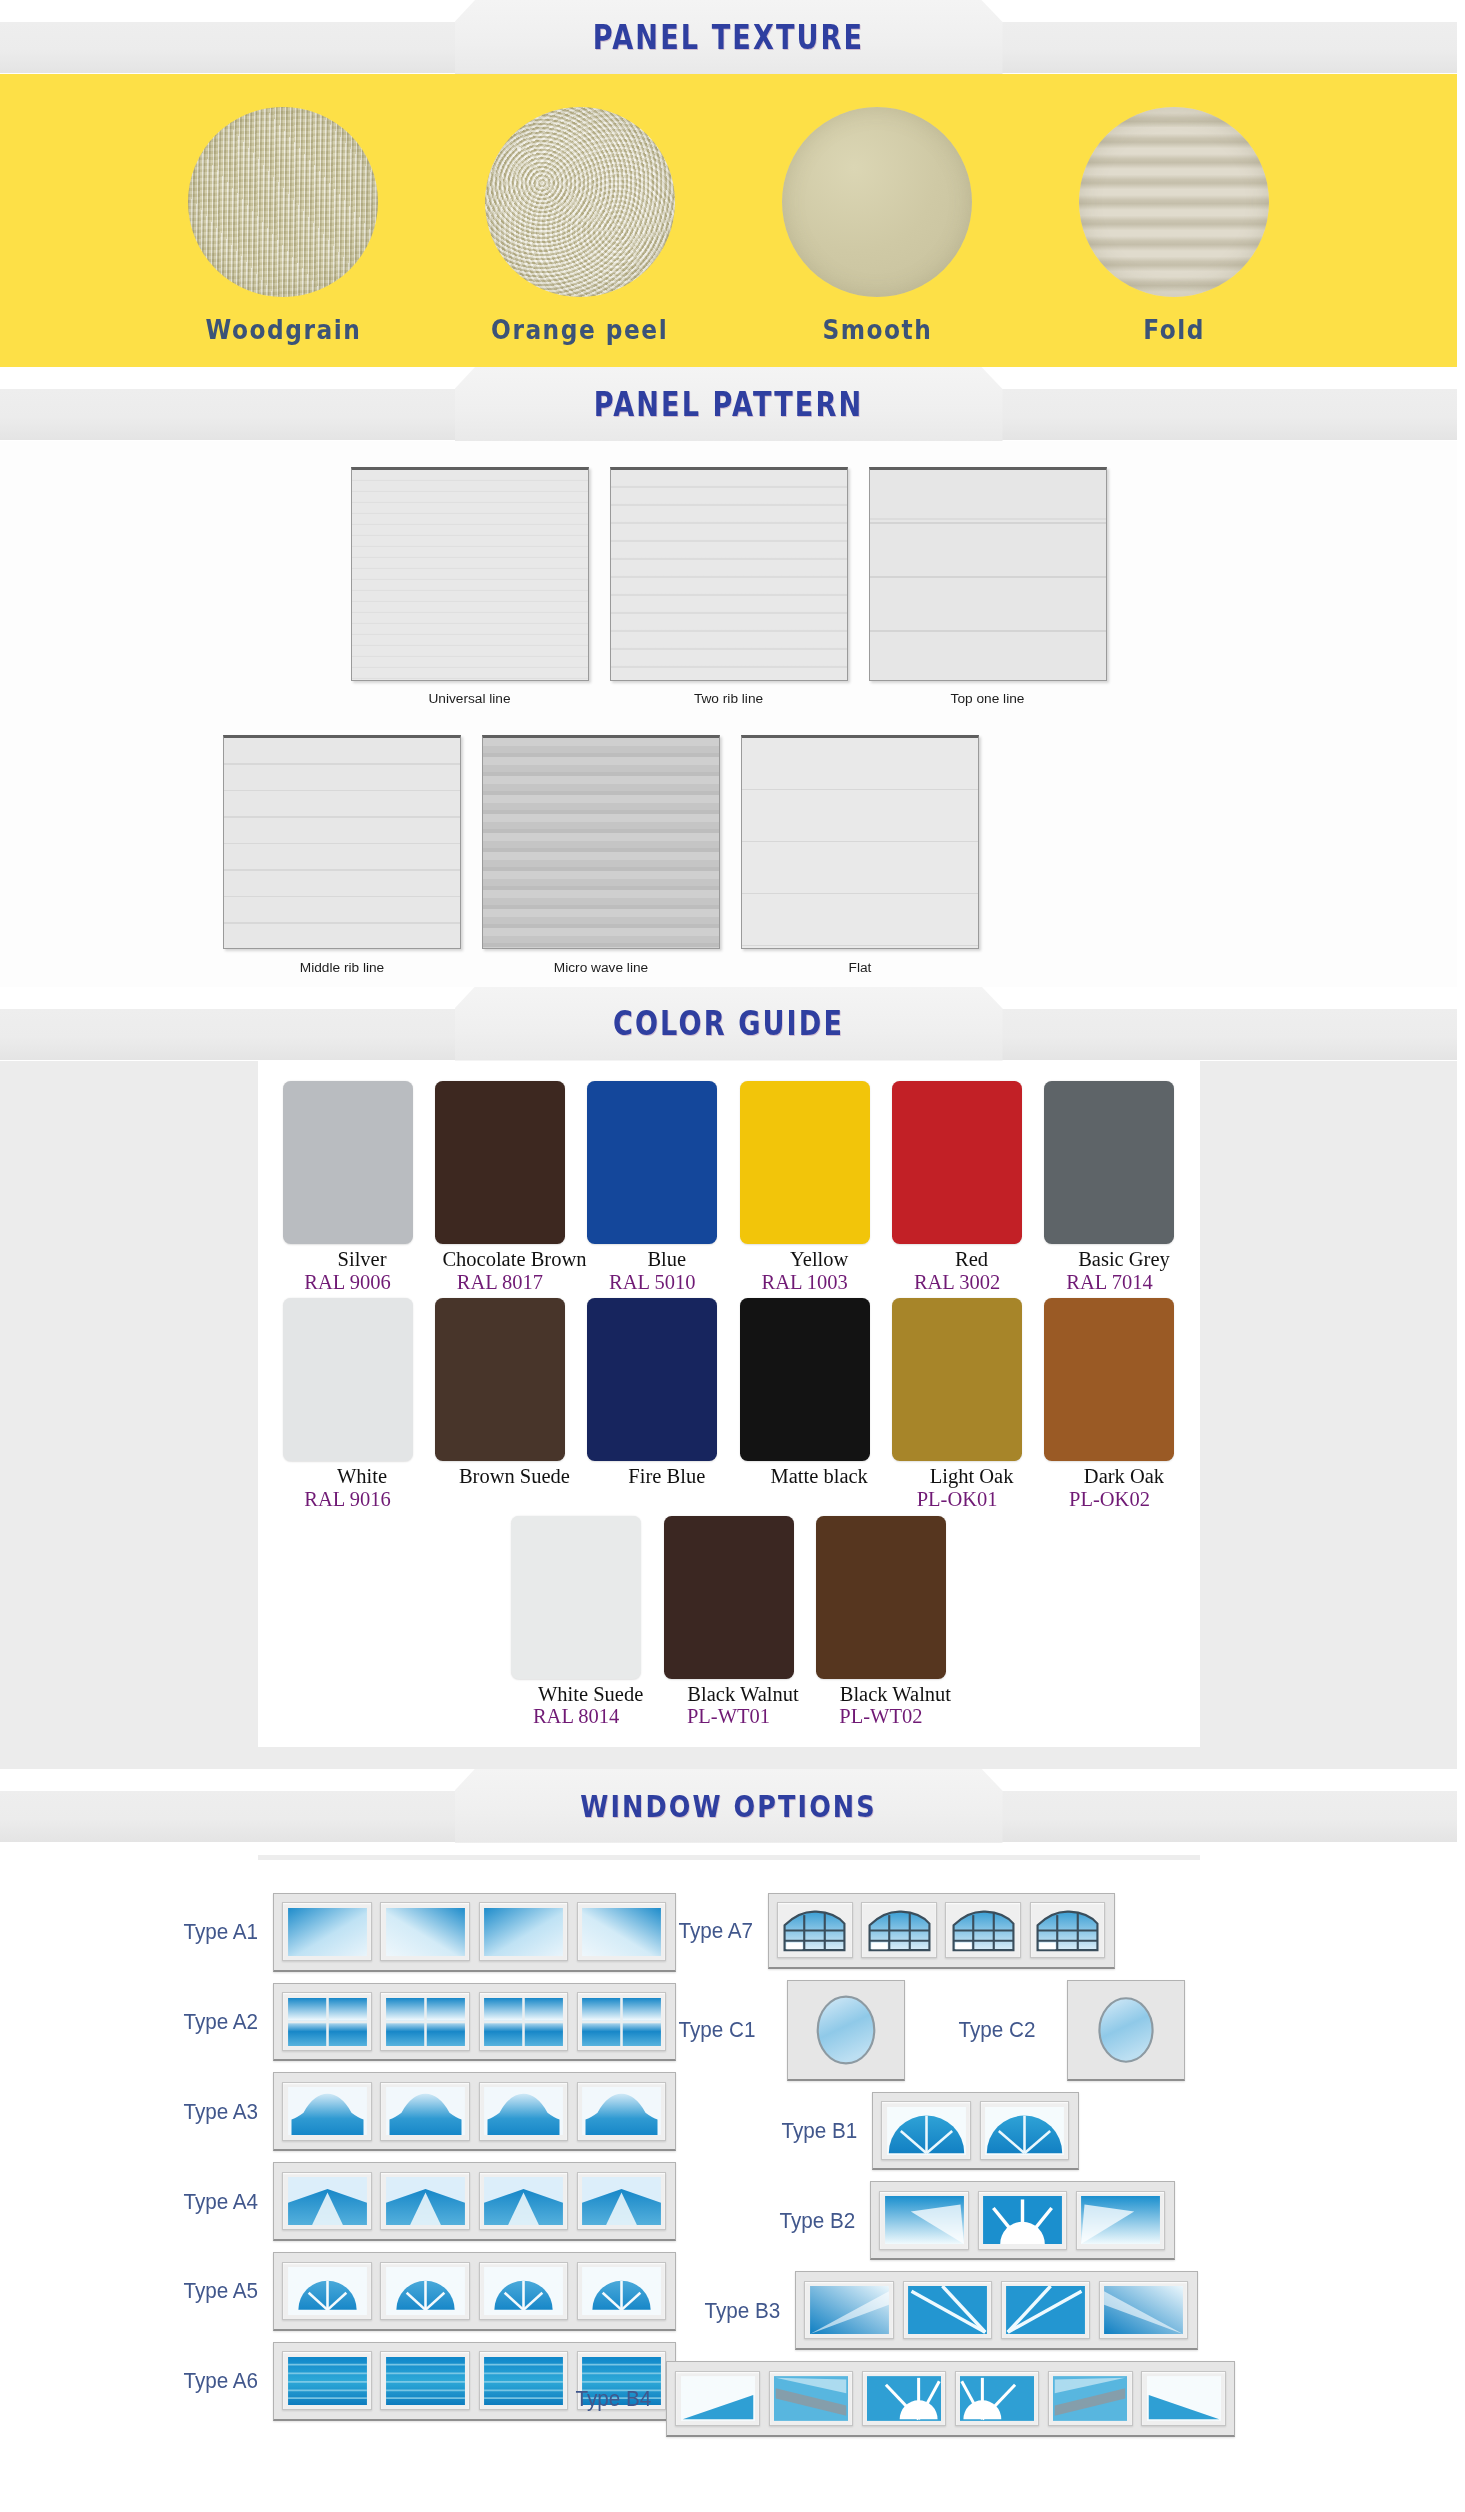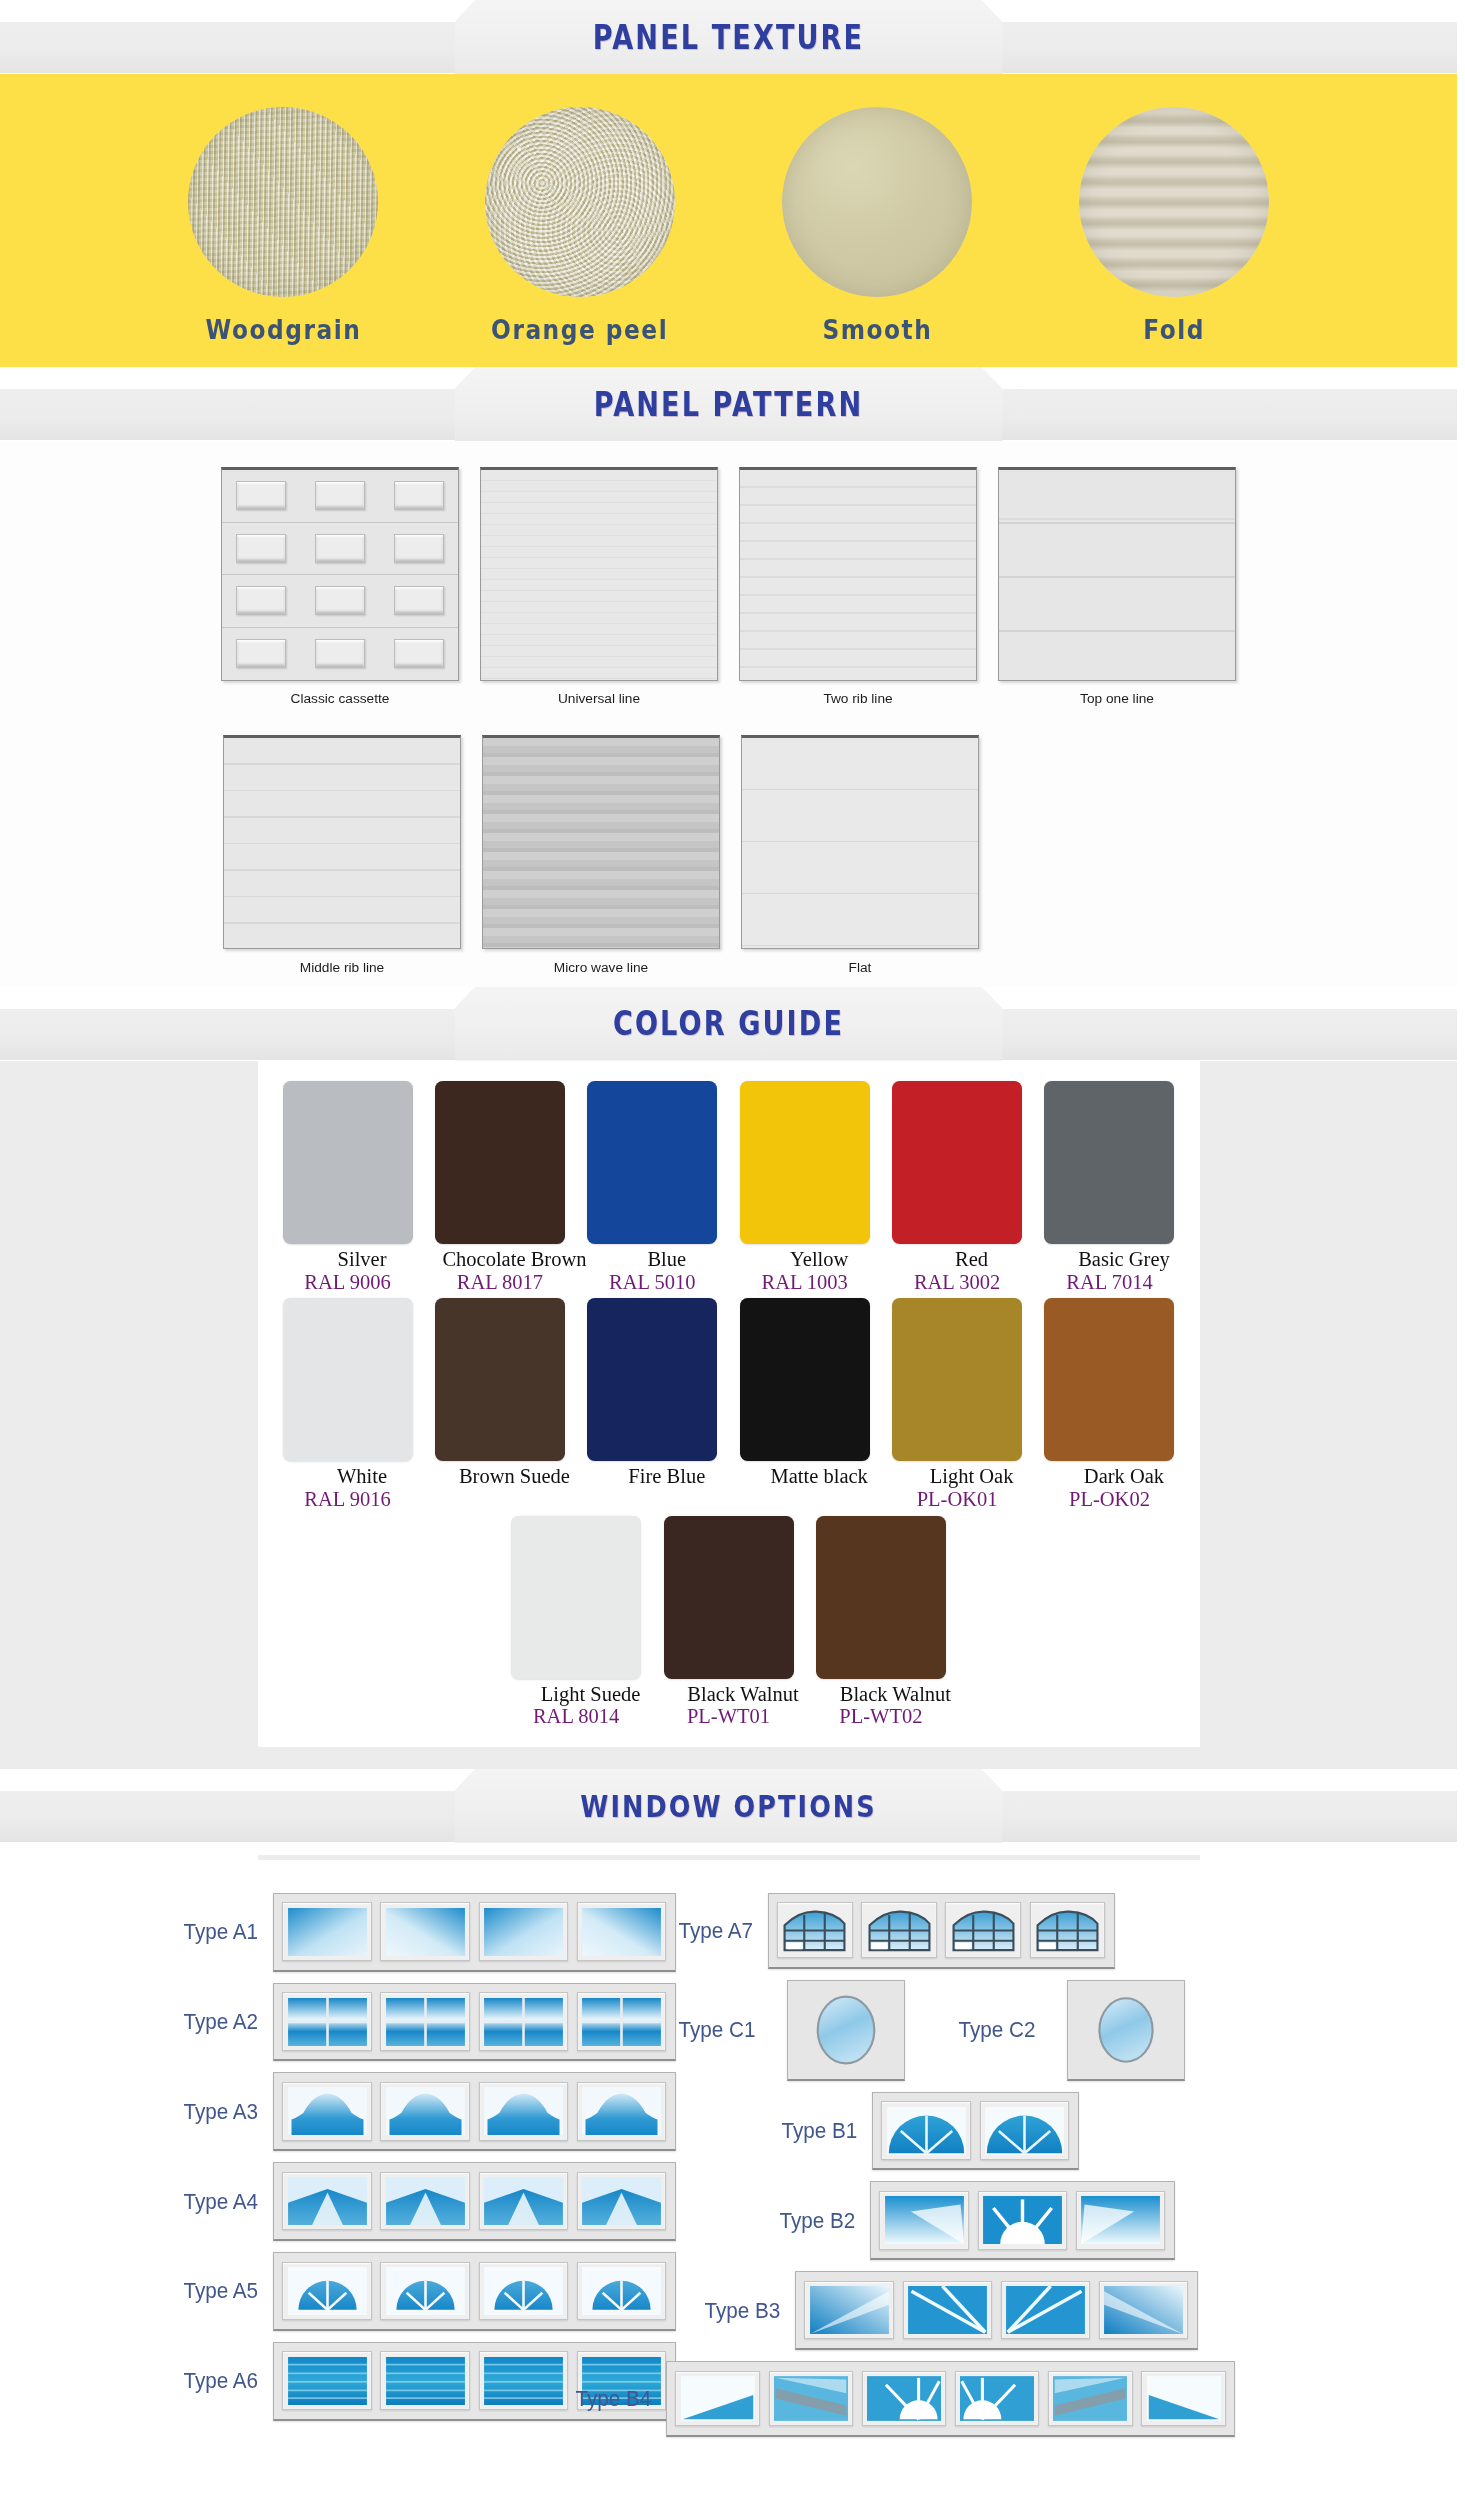--- a/index.html
+++ b/index.html
@@ -209,45 +209,20 @@
 
   <div class="banner">
     <div class="band"></div>
     <div class="tab"></div>
     <div class="title">PANEL PATTERN</div>
   </div>
 
   <div class="pattern-sec">
     <div class="pattern-row">
       <div class="pat-item">
-        <div class="pat-door pat-cassette">
-          <div class="cass-row">
-              <div class="cass-box"></div>
-              <div class="cass-box"></div>
-              <div class="cass-box"></div>
-            </div>
-          <div class="cass-row">
-              <div class="cass-box"></div>
-              <div class="cass-box"></div>
-              <div class="cass-box"></div>
-            </div>
-          <div class="cass-row">
-              <div class="cass-box"></div>
-              <div class="cass-box"></div>
-              <div class="cass-box"></div>
-            </div>
-          <div class="cass-row">
-              <div class="cass-box"></div>
-              <div class="cass-box"></div>
-              <div class="cass-box"></div>
-            </div>
-        </div>
-        <div class="pat-caption">Classic cassette</div>
-      </div>
-      <div class="pat-item">
         <div class="pat-door pat-universal"></div>
         <div class="pat-caption">Universal line</div>
       </div>
       <div class="pat-item">
         <div class="pat-door pat-tworib"></div>
         <div class="pat-caption">Two rib line</div>
       </div>
       <div class="pat-item">
         <div class="pat-door pat-toponeline"></div>
         <div class="pat-caption">Top one line</div>
@@ -341,21 +316,21 @@
         <div class="sw-item">
           <div class="sw-chip" style="background: rgb(154, 90, 37);"></div>
           <div class="sw-name">Dark Oak</div>
           <div class="sw-code">PL-OK02</div>
         </div>
       </div>
 
       <div class="color-row">
         <div class="sw-item">
           <div class="sw-chip" style="background: rgb(232, 234, 234);"></div>
-          <div class="sw-name">Light Suede</div>
+          <div class="sw-name">White Suede</div>
           <div class="sw-code">RAL 8014</div>
         </div>
         <div class="sw-item">
           <div class="sw-chip" style="background: rgb(59, 39, 34);"></div>
           <div class="sw-name">Black Walnut</div>
           <div class="sw-code">PL-WT01</div>
         </div>
         <div class="sw-item">
           <div class="sw-chip" style="background: rgb(86, 54, 31);"></div>
           <div class="sw-name">Black Walnut</div>

